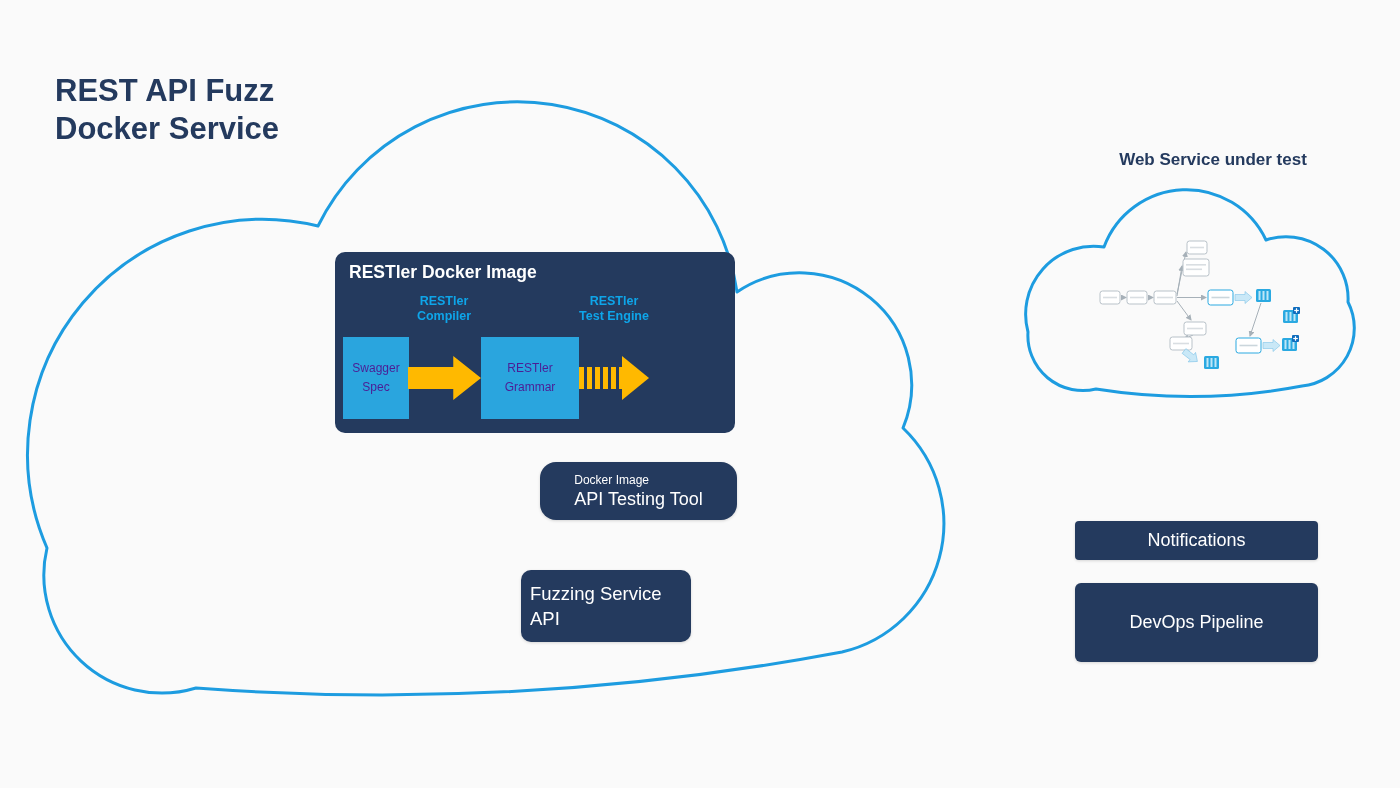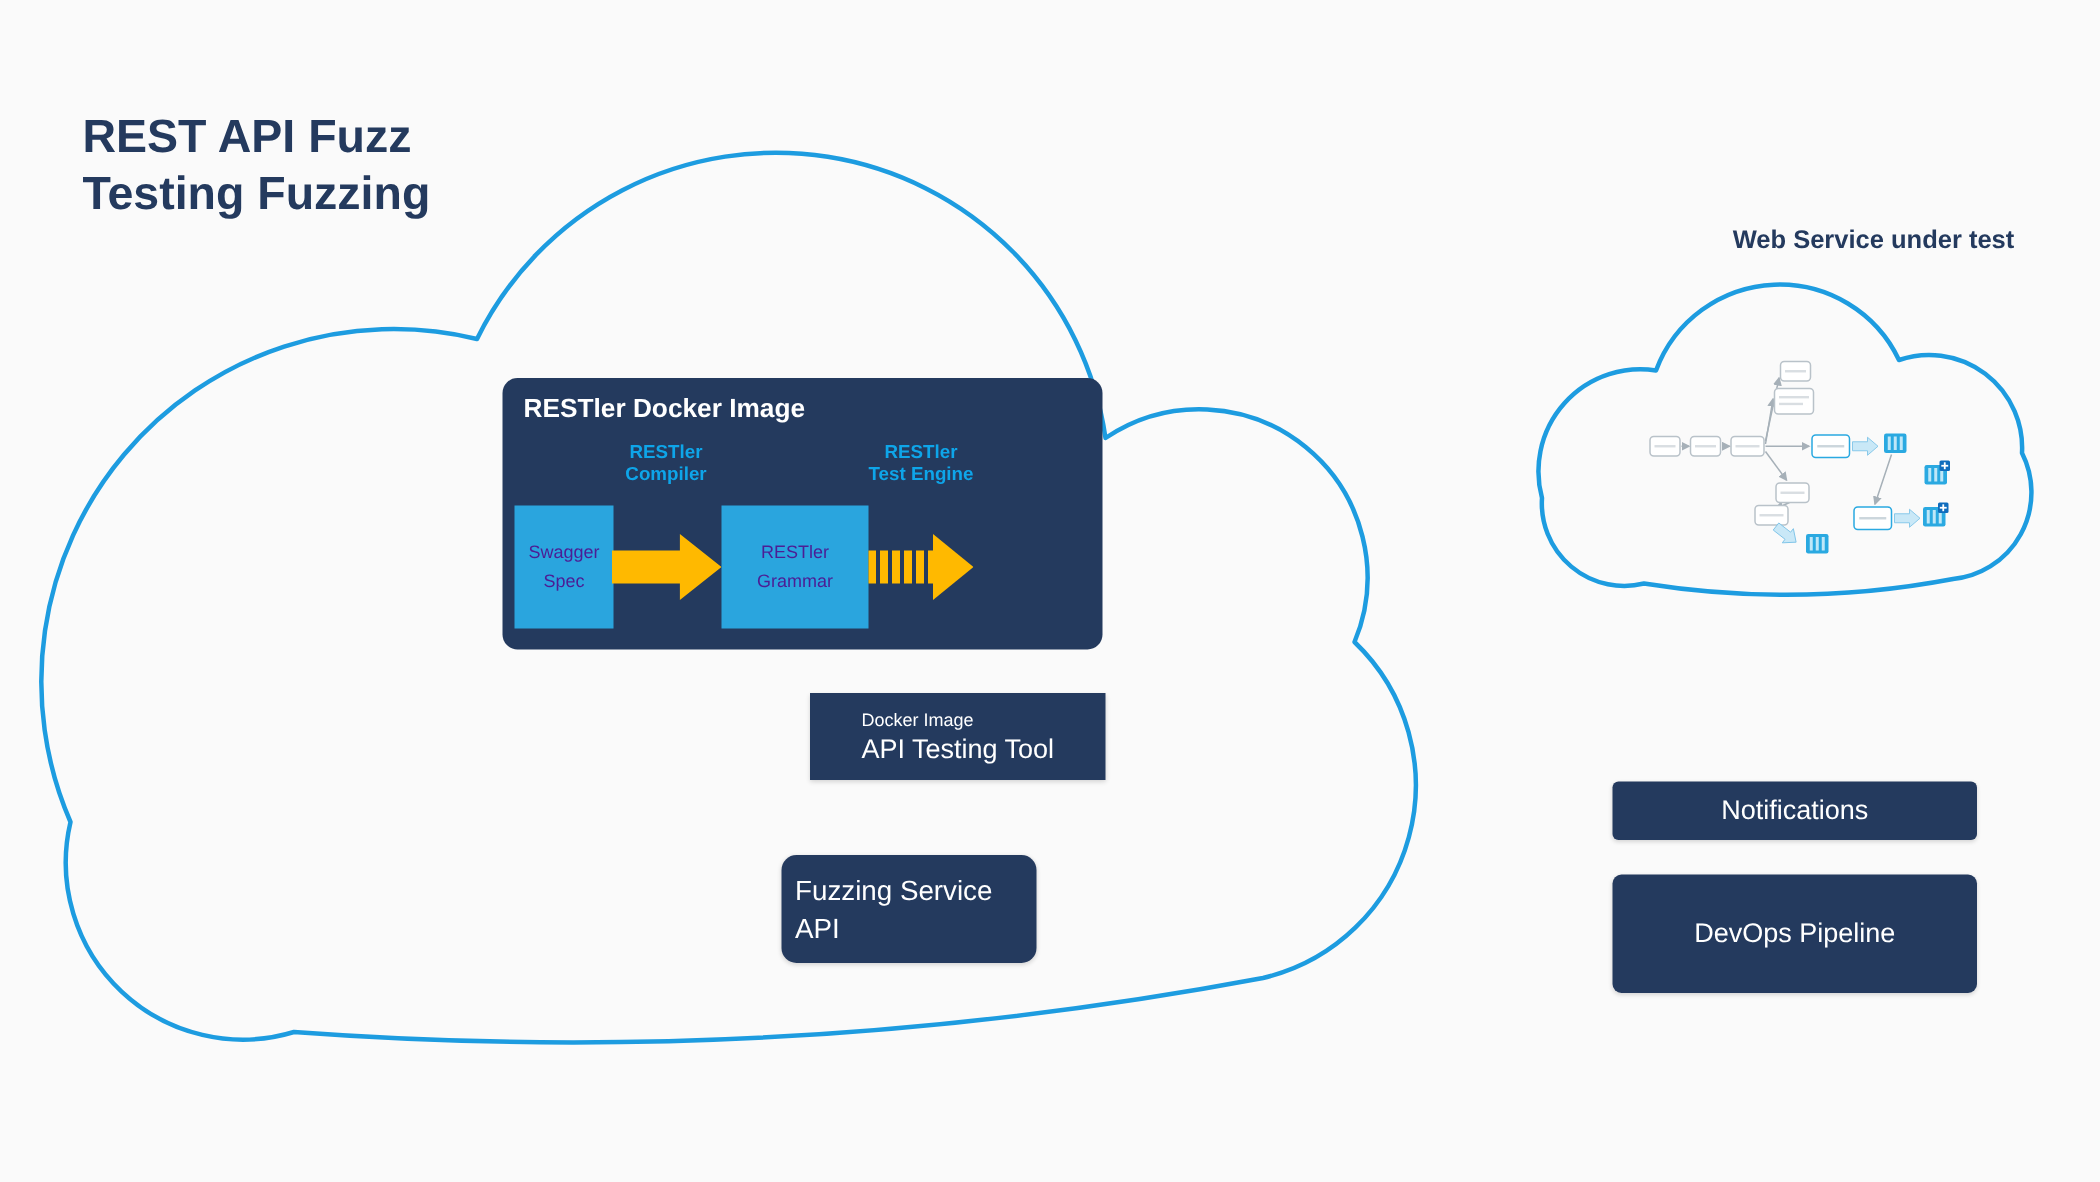--- a/index.html
+++ b/index.html
@@ -31,31 +31,31 @@
     clip-path:polygon(0 25%,62% 25%,62% 0,100% 50%,62% 100%,62% 75%,0 75%);}
   .arrow2{position:absolute;left:244px;top:104px;width:70px;height:44px;}
   .arrow2 .bars{position:absolute;left:0;top:11px;width:43px;height:22px;
     background:repeating-linear-gradient(90deg,#FFB900 0 5px,rgba(0,0,0,0) 5px 8px);}
   .arrow2 .head{position:absolute;left:43px;top:0;width:27px;height:44px;background:#FFB900;
     clip-path:polygon(0 0,100% 50%,0 100%);}
 
   
   .navybox{position:absolute;background:#243A5E;color:#FFFFFF;display:flex;
     align-items:center;justify-content:center;box-shadow:0 1px 3px rgba(0,0,0,0.15);}
-  .tool{left:540px;top:462px;width:197px;height:58px;border-radius:0;}
+  .tool{left:540px;top:462px;width:197px;height:58px;border-radius:16px;}
   .tool-inner{text-align:left;}
   .tool-sub{display:block;font-size:12px;line-height:15px;}
   .tool-title{display:block;font-size:18px;line-height:22px;}
   .fuzz{left:521px;top:570px;width:170px;height:72px;border-radius:10px;
     font-size:18.5px;line-height:25px;}
   .fuzz-inner{width:152px;}
   .notif{left:1075px;top:521px;width:243px;height:39px;border-radius:4px;font-size:18px;}
   .devops{left:1075px;top:583px;width:243px;height:79px;border-radius:6px;font-size:18px;}
 
-  .weblabel{position:absolute;left:1099px;top:150px;width:300px;text-align:center;
+  .weblabel{position:absolute;left:1063px;top:150px;width:300px;text-align:center;
     font-weight:700;font-size:17px;color:#243A5E;}
 </style>
 </head>
 <body>
 
 <div class="stage">
 
   <svg width="1400" height="788" viewBox="0 0 1400 788">
     <defs>
       <marker id="ah" markerWidth="6" markerHeight="6" refX="5" refY="3" orient="auto">
@@ -155,21 +155,21 @@
         <rect x="10.5" y="2" width="2" height="9" fill="#BFE7F8" stroke="none"></rect>
         <rect x="10" y="-3" width="7" height="7" rx="1" fill="#0F6CBD" stroke="none"></rect>
         <rect x="12.9" y="-1.8" width="1.2" height="4.6" fill="#FFFFFF" stroke="none"></rect>
         <rect x="11.2" y="-0.1" width="4.6" height="1.2" fill="#FFFFFF" stroke="none"></rect>
         </g>
     </g>
   </svg>
 
   <div class="main-title">
     <span>REST API Fuzz</span>
-    <span>Testing Fuzzing</span>
+    <span>Docker Service</span>
   </div>
 
   <div class="restler">
     <div class="restler-title">RESTler Docker Image</div>
 
     <div class="alabel alabel-1">
       <span>RESTler</span>
       <span>Compiler</span>
     </div>
     <div class="alabel alabel-2">

